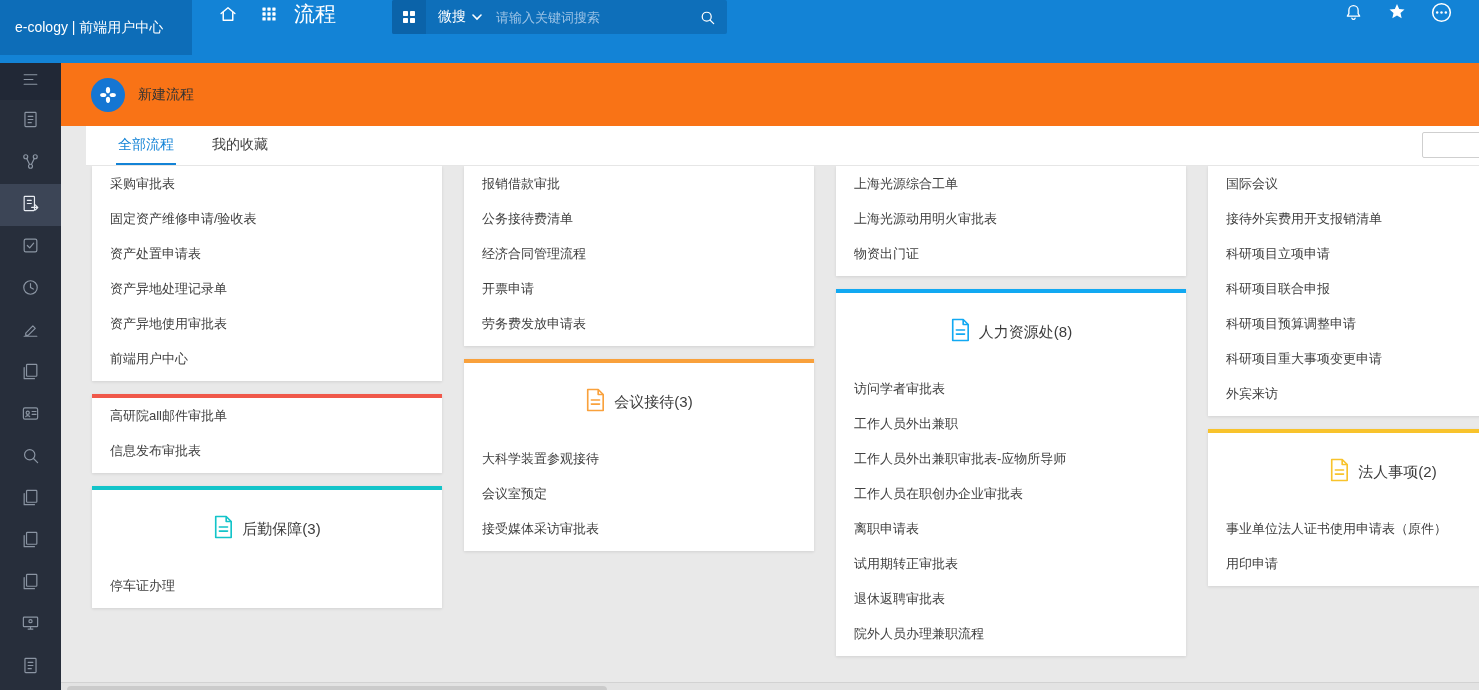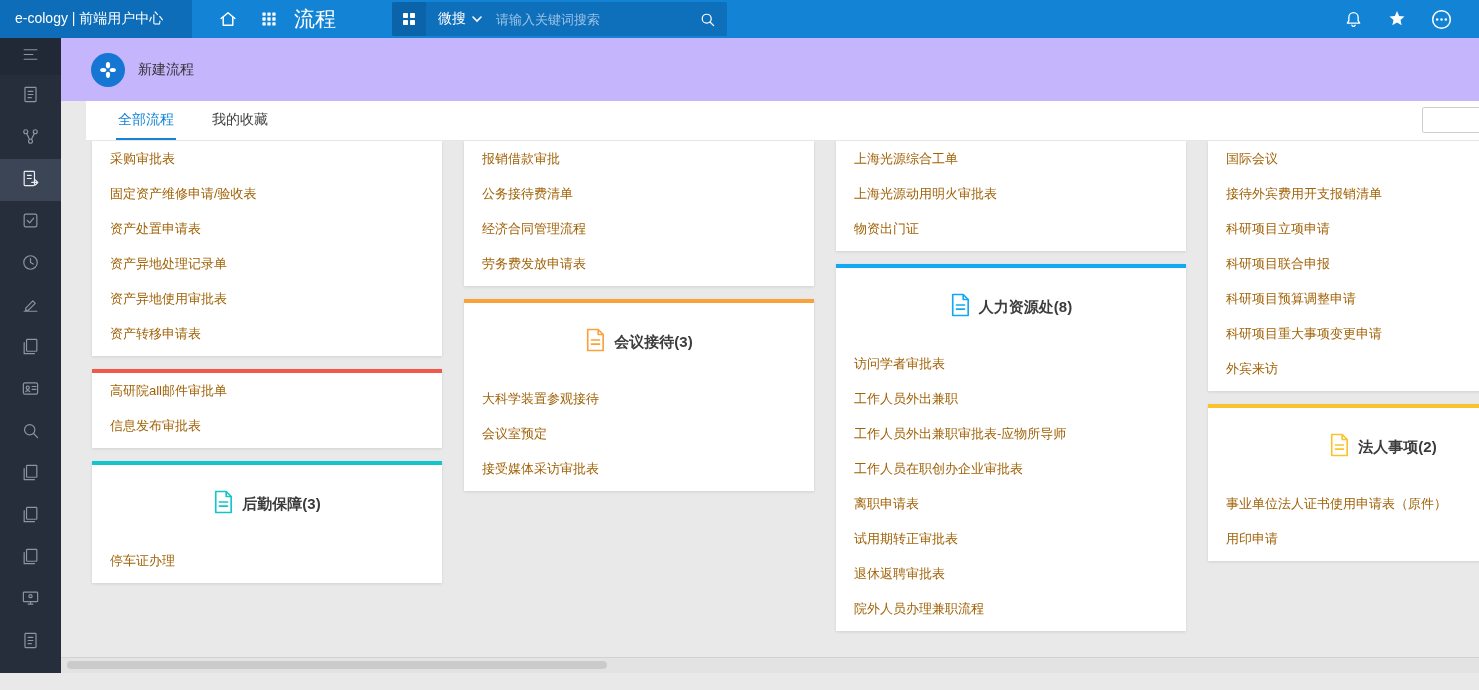--- a/index.html
+++ b/index.html
@@ -1,19 +1,19 @@
 <!DOCTYPE html>
 <html style="--brand: #1383d6; --logo-bg: #0d6db8; --sidebar-bg: #272e3b; --content-bg: #e9e9e9;"><head>
 <meta charset="utf-8">
 <style>
   html,body{margin:0;padding:0;}
   body{width:1479px;height:690px;overflow:hidden;background:var(--content-bg,#e9e9e9);
        font-family:"Liberation Sans","DejaVu Sans",sans-serif;}
   
-  .topbar{height:38px;background:var(--brand,#1383d6);display:flex;align-items:center;color:#fff;}
+  .topbar{height:63px;background:var(--brand,#1383d6);display:flex;align-items:flex-start;color:#fff;}
   .logo{width:192px;height:55px;background:var(--logo-bg,#0d6db8);display:flex;align-items:center;
         padding-left:15px;font-size:14px;box-sizing:border-box;white-space:nowrap;cursor:pointer;}
   .tb-icon{display:flex;align-items:center;justify-content:center;cursor:pointer;}
   .tb-home{margin-left:22px;width:28px;height:28px;}
   .tb-nav{margin-left:18px;display:flex;align-items:center;gap:16px;font-size:21px;cursor:pointer;}
   .search-group{margin-left:56px;width:335px;height:34px;background:#0e6fba;display:flex;
         align-items:center;border-radius:2px;}
   .search-tool{width:34px;height:34px;background:#0b63a9;display:flex;align-items:center;
         justify-content:center;border-radius:2px 0 0 2px;cursor:pointer;}
   .search-engine{display:flex;align-items:center;gap:6px;padding:0 12px;font-size:14px;cursor:pointer;}
@@ -23,40 +23,40 @@
   .search-btn{width:40px;height:34px;display:flex;align-items:center;justify-content:center;cursor:pointer;}
   .tb-right{margin-left:auto;display:flex;align-items:center;gap:20px;padding-right:26px;}
   .tb-right .tb-icon{width:24px;height:24px;}
   
   .body-row{display:flex;height:635px;}
   .sidebar{width:61px;background:var(--sidebar-bg,#272e3b);flex-shrink:0;display:flex;flex-direction:column;}
   .side-item{height:42px;display:flex;align-items:center;justify-content:center;color:#8b95a3;cursor:pointer;}
   .side-item:first-child{height:37px;background:#212836;}
   .side-item.active{background:#3c4556;color:#e9edf3;}
   .main{flex:1;display:flex;flex-direction:column;overflow:hidden;min-width:0;}
-  .page-header{height:63px;background:#c4b5fd;display:flex;align-items:center;padding-left:30px;gap:13px;flex-shrink:0;}
+  .page-header{height:63px;background:#f97316;display:flex;align-items:center;padding-left:30px;gap:13px;flex-shrink:0;}
   .app-icon{width:34px;height:34px;border-radius:50%;background:#1576d3;display:flex;
         align-items:center;justify-content:center;}
   .page-title{font-size:14px;color:#333;}
   .tabbar{height:40px;background:#fff;display:flex;padding-left:30px;position:relative;flex-shrink:0;
         border-bottom:1px solid #e6e6e6;box-sizing:border-box;margin-left:25px;}
   .tab{display:flex;align-items:center;margin-right:34px;font-size:14px;color:#3f3f3f;cursor:pointer;
         border-bottom:2px solid transparent;padding:0 2px;}
   .tab.active{color:var(--brand,#1383d6);border-bottom-color:var(--brand,#1383d6);}
   .tab-search{position:absolute;left:1336px;top:6px;width:170px;height:26px;border:1px solid #cfcfcf;
         border-radius:2px;background:#fff;outline:0;padding:0 8px;box-sizing:border-box;font-size:13px;}
   
   .content{flex:1;overflow:hidden;display:flex;gap:22px;padding-left:31px;align-items:flex-start;}
   .column{width:350px;flex-shrink:0;display:flex;flex-direction:column;gap:13px;}
   .card{background:#fff;box-shadow:0 1px 3px rgba(0,0,0,.10);}
   .accent{height:4px;}
   .card-head{height:78px;display:flex;align-items:center;justify-content:center;gap:9px;}
-  .card-title{font-size:15px;color:#3c3c3c;font-weight:bold;}
+  .card-title{font-size:15px;color:#3c3c3c;}
   .card-items{padding-bottom:5px;}
-  .item{height:35px;line-height:35px;padding:0 18px;font-size:13px;color:#a16207;white-space:nowrap;
+  .item{height:35px;line-height:35px;padding:0 18px;font-size:13px;color:#404040;white-space:nowrap;
         overflow:hidden;text-overflow:ellipsis;cursor:pointer;}
   .bottom-strip{height:15px;background:#e3e3e3;border-top:1px solid #d2d2d2;flex-shrink:0;position:relative;}
   .scroll-thumb{position:absolute;left:6px;top:3px;height:8px;width:540px;background:#cbcbcb;border-radius:4px;}
 </style>
 </head>
 <body>
 
 <header class="topbar">
   <div class="logo">e-cology | 前端用户中心</div>
 
@@ -250,21 +250,21 @@
 
     <div class="content" id="columns">
         <div class="column">
           <div class="card">
             <div class="card-items">
               <div class="item">采购审批表</div>
               <div class="item">固定资产维修申请/验收表</div>
               <div class="item">资产处置申请表</div>
               <div class="item">资产异地处理记录单</div>
               <div class="item">资产异地使用审批表</div>
-              <div class="item">资产转移申请表</div>
+              <div class="item">前端用户中心</div>
             </div>
           </div>
           <div class="card">
             <div class="accent" style="background: rgb(240, 88, 74);"></div>
             <div class="card-items">
               <div class="item">高研院all邮件审批单</div>
               <div class="item">信息发布审批表</div>
             </div>
           </div>
           <div class="card">
@@ -281,20 +281,21 @@
               <div class="item">停车证办理</div>
             </div>
           </div>
         </div>
         <div class="column">
           <div class="card">
             <div class="card-items">
               <div class="item">报销借款审批</div>
               <div class="item">公务接待费清单</div>
               <div class="item">经济合同管理流程</div>
+              <div class="item">开票申请</div>
               <div class="item">劳务费发放申请表</div>
             </div>
           </div>
           <div class="card">
             <div class="accent" style="background: rgb(249, 161, 60);"></div>
             <div class="card-head">
               <span class="doc-ic"><svg width="20" height="24" viewBox="0 0 22 26" fill="none">
                   <path d="M3 1.5h11.5L20 7v17.5H3z" stroke="#f9a13c" stroke-width="1.8" stroke-linejoin="round"></path>
                   <path d="M14.5 1.5V7H20" stroke="#f9a13c" stroke-width="1.8" stroke-linejoin="round"></path>
                   <path d="M7 13h9M7 17.5h9" stroke="#f9a13c" stroke-width="1.8" stroke-linecap="round"></path>

